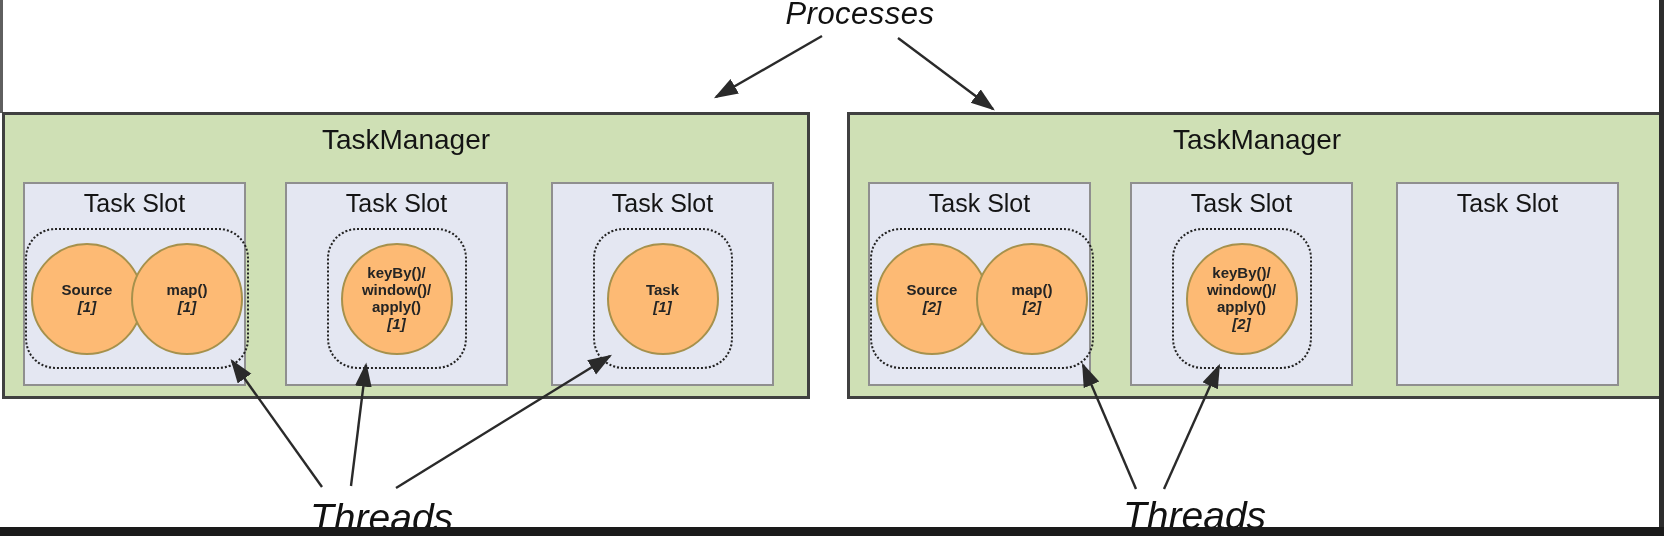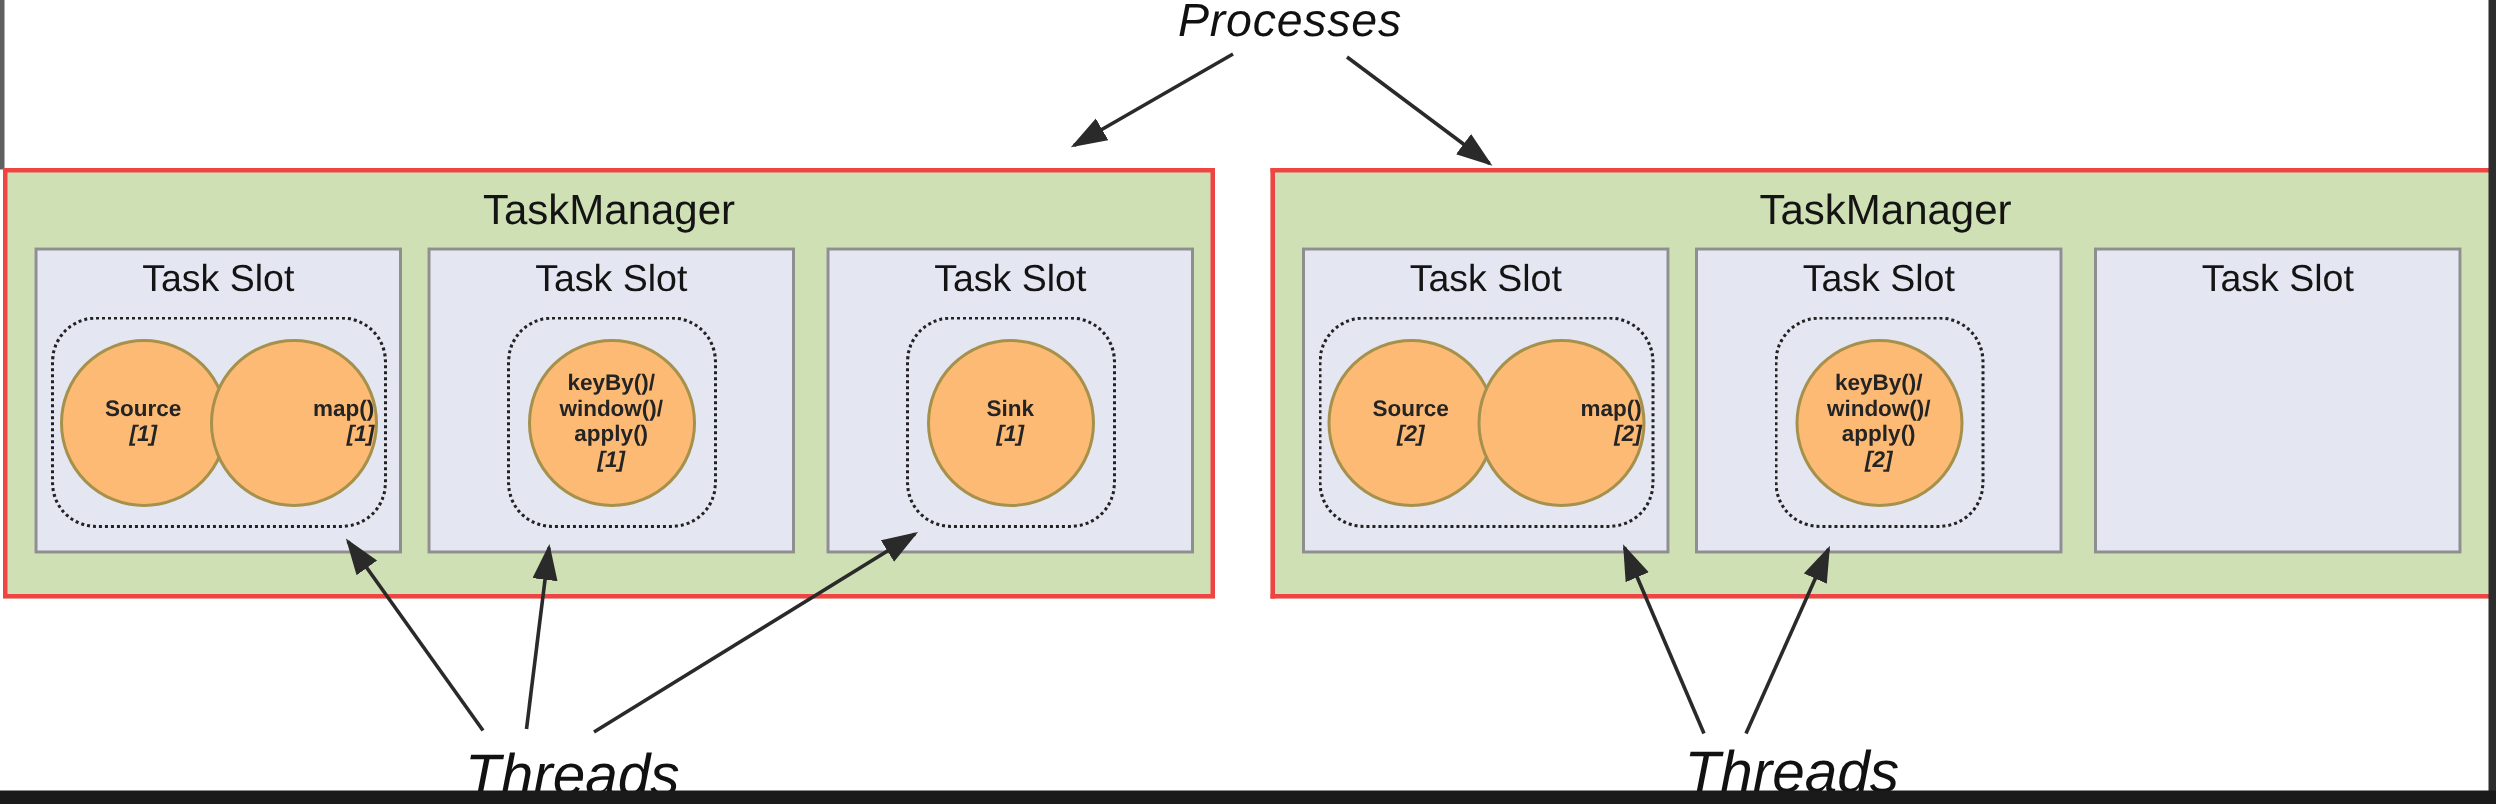--- a/index.html
+++ b/index.html
@@ -32,34 +32,34 @@
   .watermark {
     left: 1170px; top: 481px;
     font-size: 37px; color: #dbdbdb; letter-spacing: 1px;
     z-index: 20; white-space: nowrap;
   }
 
   
   .tm {
     top: 112px; height: 287px;
     background: #cfe0b5;
-    border: 3px solid #ef4444;
+    border: 3px solid #404040;
     box-sizing: border-box;
     z-index: 2;
   }
   .tm-1 { left: 2px;   width: 808px; }
   .tm-2 { left: 847px; width: 817px; border-right: none; }
   .tm-title {
     margin-top: 9px; text-align: center;
     font-size: 28px; color: #141414;
   }
 
   
   .slot {
-    position: absolute; top: 50px; width: 245px; height: 204px;
+    position: absolute; top: 67px; width: 223px; height: 204px;
     background: #e4e7f2; border: 2px solid #8f8f8f;
     box-sizing: border-box;
   }
   .slot.s1 { left: 18px; }
   .slot.s2 { left: 280px; }
   .slot.s3 { left: 546px; }
   .slot-title {
     margin-top: 5px; text-align: center;
     font-size: 25px; color: #141414;
   }
@@ -78,21 +78,21 @@
 
   
   .task-circle {
     width: 112px; height: 112px; border-radius: 50%;
     background: #fdba74; border: 2px solid #a6914c;
     box-sizing: border-box;
     display: flex; flex-direction: column;
     align-items: center; justify-content: center;
     text-align: center; flex: 0 0 auto;
   }
-  .task-circle.overlap { margin-left: -12px; align-items: flex-end; }
+  .task-circle.overlap { margin-left: -12px; }
   .task-name {
     display: block; font-size: 15px; font-weight: 600;
     line-height: 17px; color: #242424; white-space: pre-line;
   }
   .task-sub {
     display: block; font-size: 15px; font-weight: 600; font-style: italic;
     line-height: 18px; color: #242424;
   }
 
   svg.arrows { position: absolute; left: 0; top: 0; z-index: 10; pointer-events: none; }
@@ -149,21 +149,21 @@
 apply()</span>
           <span class="task-sub">[1]</span>
         </div>
       </div>
     </div>
 
     <div class="slot s3">
       <div class="slot-title">Task Slot</div>
       <div class="thread-group narrow">
         <div class="task-circle">
-          <span class="task-name">Sink</span>
+          <span class="task-name">Task</span>
           <span class="task-sub">[1]</span>
         </div>
       </div>
     </div>
   </div>
 
   <div class="abs tm tm-2">
     <div class="tm-title">TaskManager</div>
 
     <div class="slot s1">

